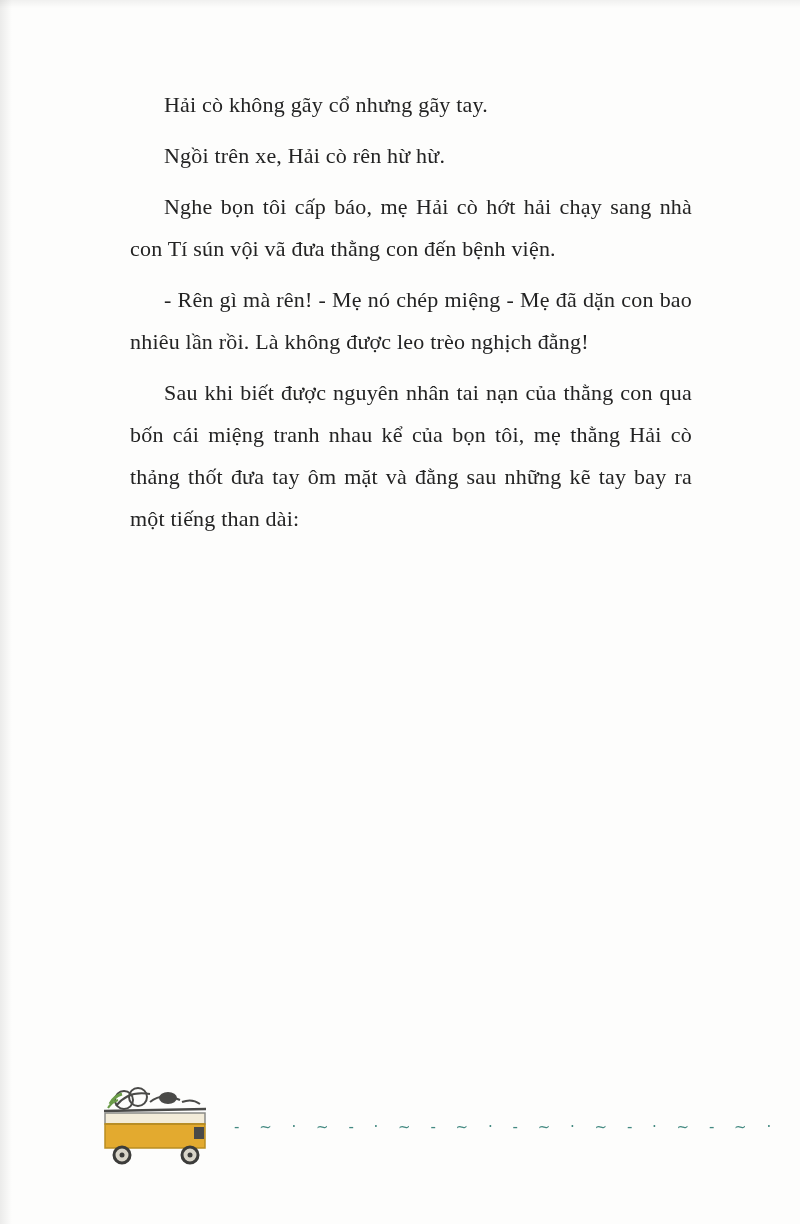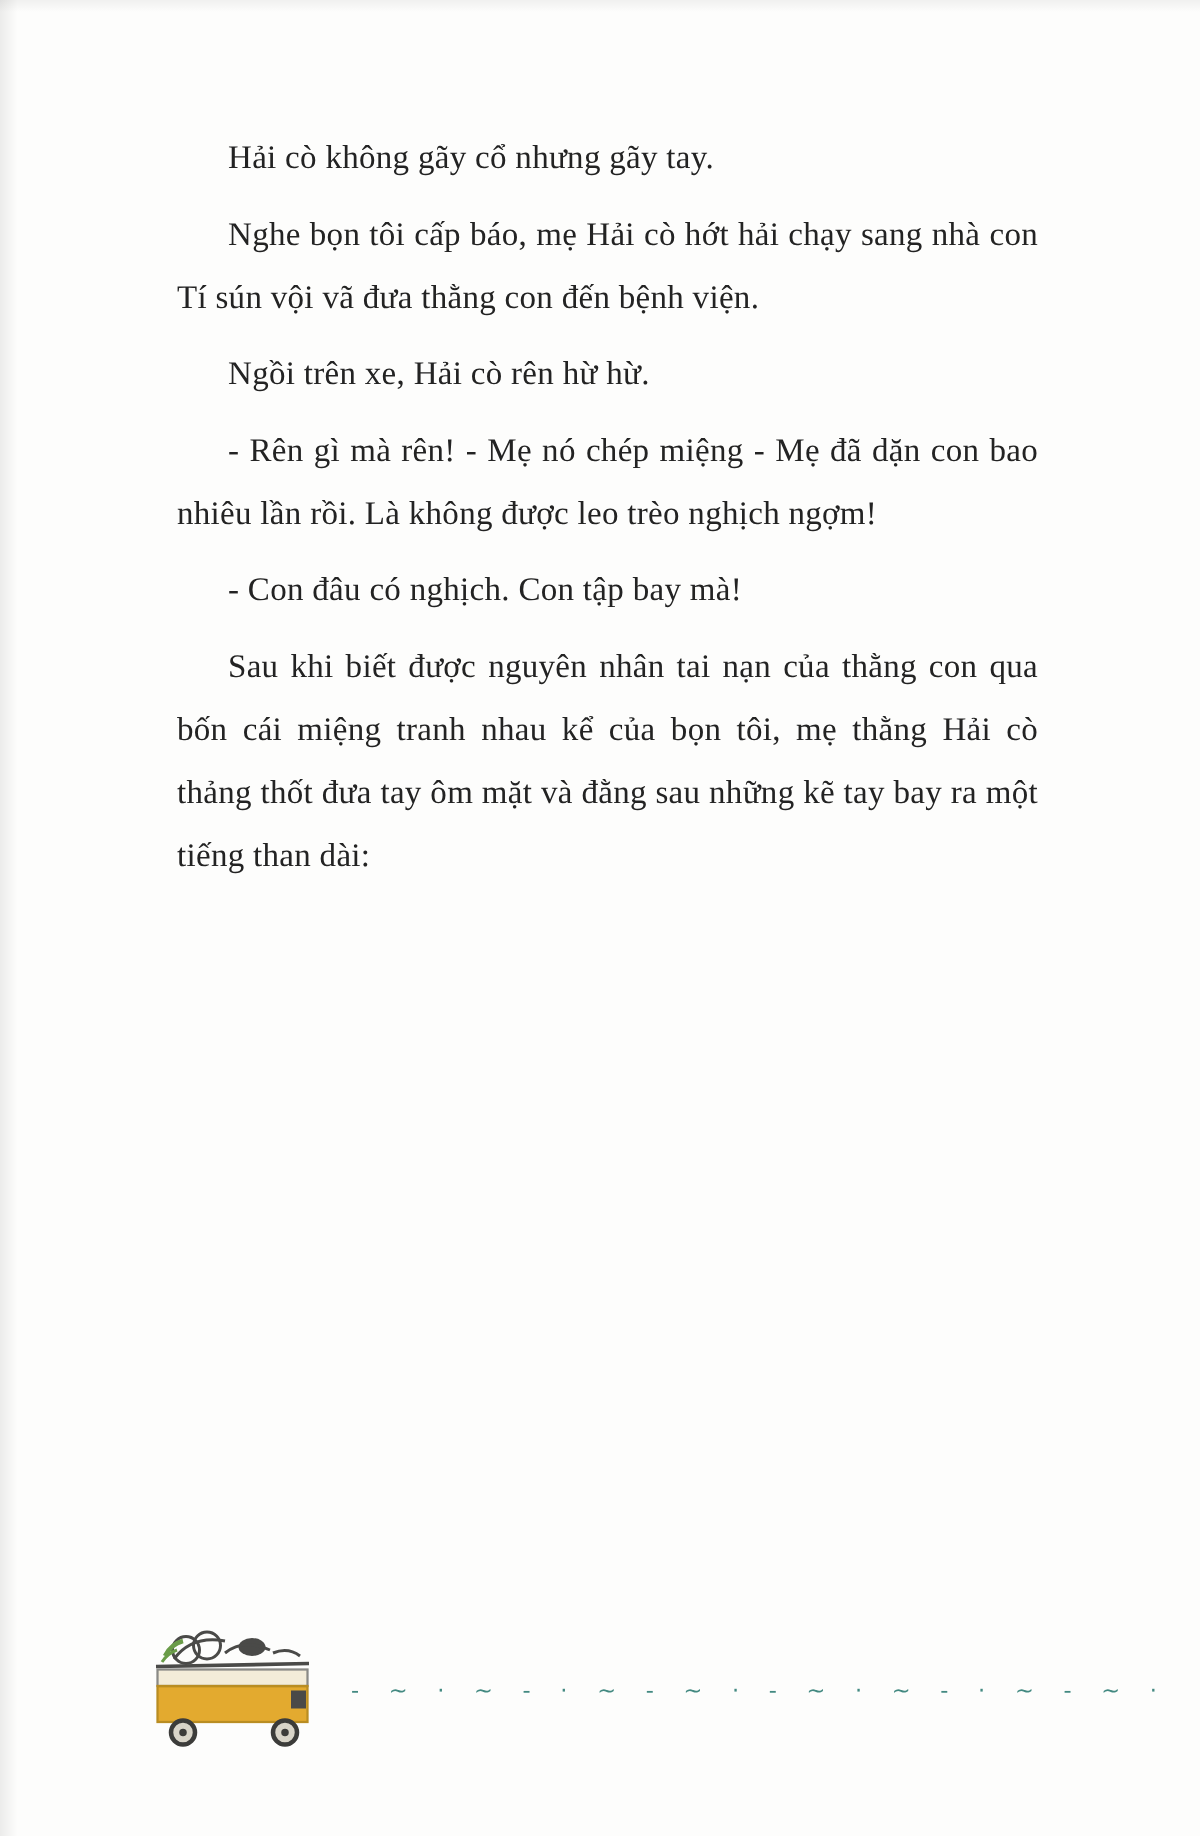--- a/index.html
+++ b/index.html
@@ -37,21 +37,21 @@
     position: absolute;
     top: 84px;
     left: 114px;
     width: 578px;
     font-size: 22px;
     line-height: 42px;
     text-align: justify;
     letter-spacing: 0.2px;
   }
   .text-block p {
-    margin: 0 0 9px 4px;
+    margin: 0 0 9px 16px;
     text-indent: 34px;
   }
   .footer-art {
     position: absolute;
     left: 98px;
     top: 1080px;
     width: 125px;
     height: 95px;
   }
   .dotted-trail {
@@ -68,24 +68,23 @@
     opacity: 0.9;
   }
 </style>
 </head>
 <body>
 
 <div class="page">
 
   <div class="text-block">
     <p>Hải cò không gãy cổ nhưng gãy tay.</p>
+    <p>Ngồi trên xe, Hải cò rên hừ hừ.</p>
     <p>Nghe bọn tôi cấp báo, mẹ Hải cò hớt hải chạy sang nhà con Tí sún vội vã đưa thằng con đến bệnh viện.</p>
-    <p>Ngồi trên xe, Hải cò rên hừ hừ.</p>
-    <p>- Rên gì mà rên! - Mẹ nó chép miệng - Mẹ đã dặn con bao nhiêu lần rồi. Là không được leo trèo nghịch ngợm!</p>
-    <p>- Con đâu có nghịch. Con tập bay mà!</p>
+    <p>- Rên gì mà rên! - Mẹ nó chép miệng - Mẹ đã dặn con bao nhiêu lần rồi. Là không được leo trèo nghịch đằng!</p>
     <p>Sau khi biết được nguyên nhân tai nạn của thằng con qua bốn cái miệng tranh nhau kể của bọn tôi, mẹ thằng Hải cò thảng thốt đưa tay ôm mặt và đằng sau những kẽ tay bay ra một tiếng than dài:</p>
   </div>
 
   <div class="footer-art">
     <svg width="125" height="95" viewBox="0 0 125 95" fill="none" xmlns="http://www.w3.org/2000/svg">
 
       <circle cx="26" cy="20" r="9" stroke="#4a4a48" stroke-width="2" fill="none"></circle>
       <circle cx="40" cy="17" r="9" stroke="#4a4a48" stroke-width="2" fill="none"></circle>
       <path d="M18 26 Q30 10 52 14" stroke="#4a4a48" stroke-width="2" fill="none"></path>
       <path d="M12 24 Q16 16 24 14" stroke="#6a9c48" stroke-width="3" fill="none"></path>

